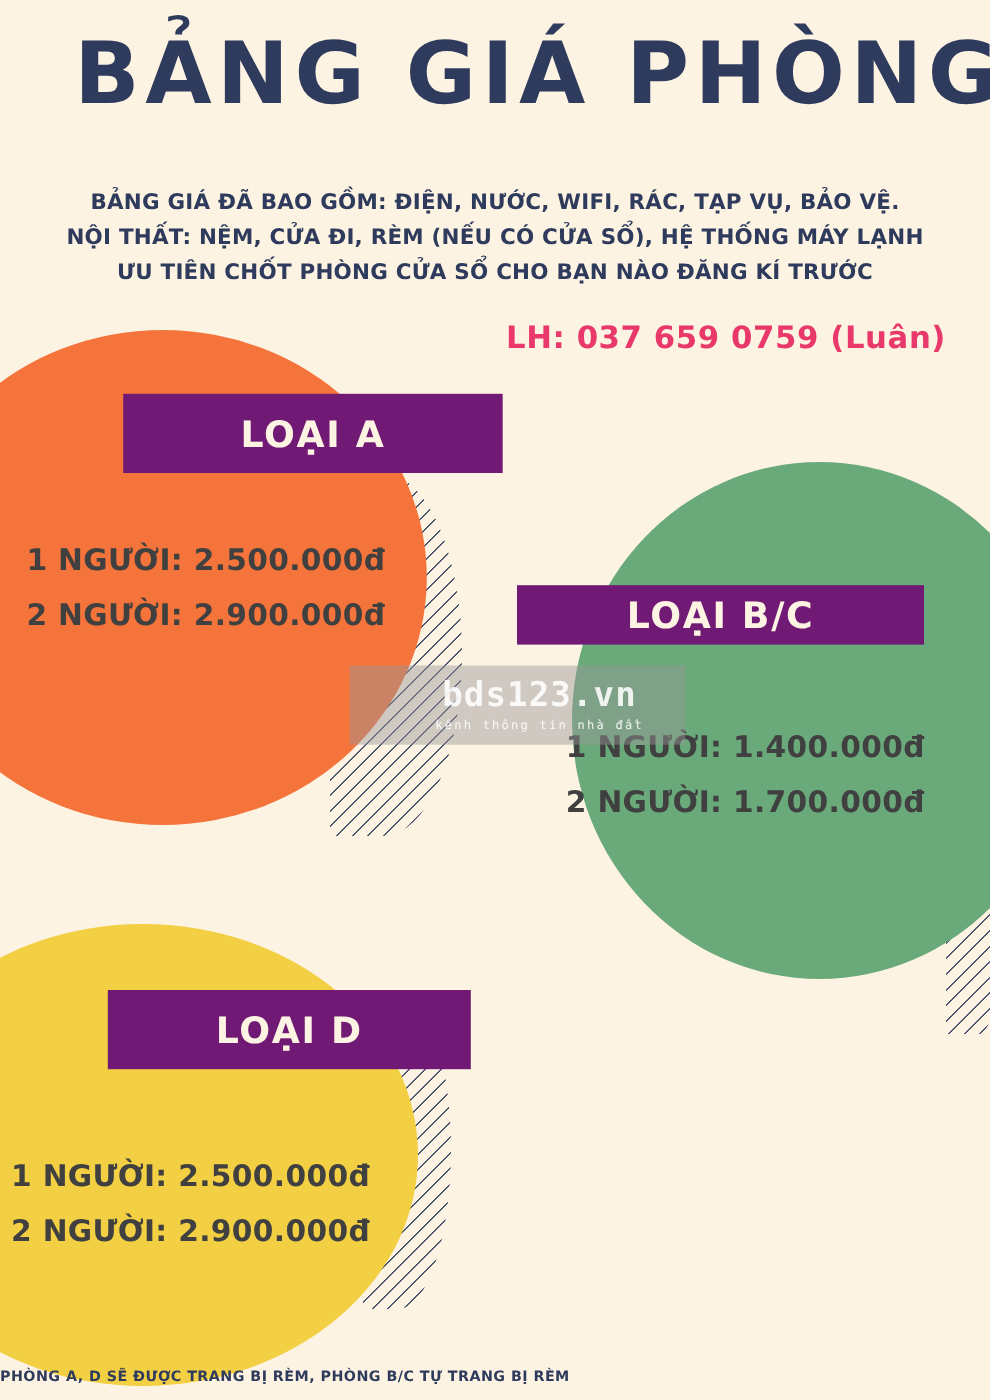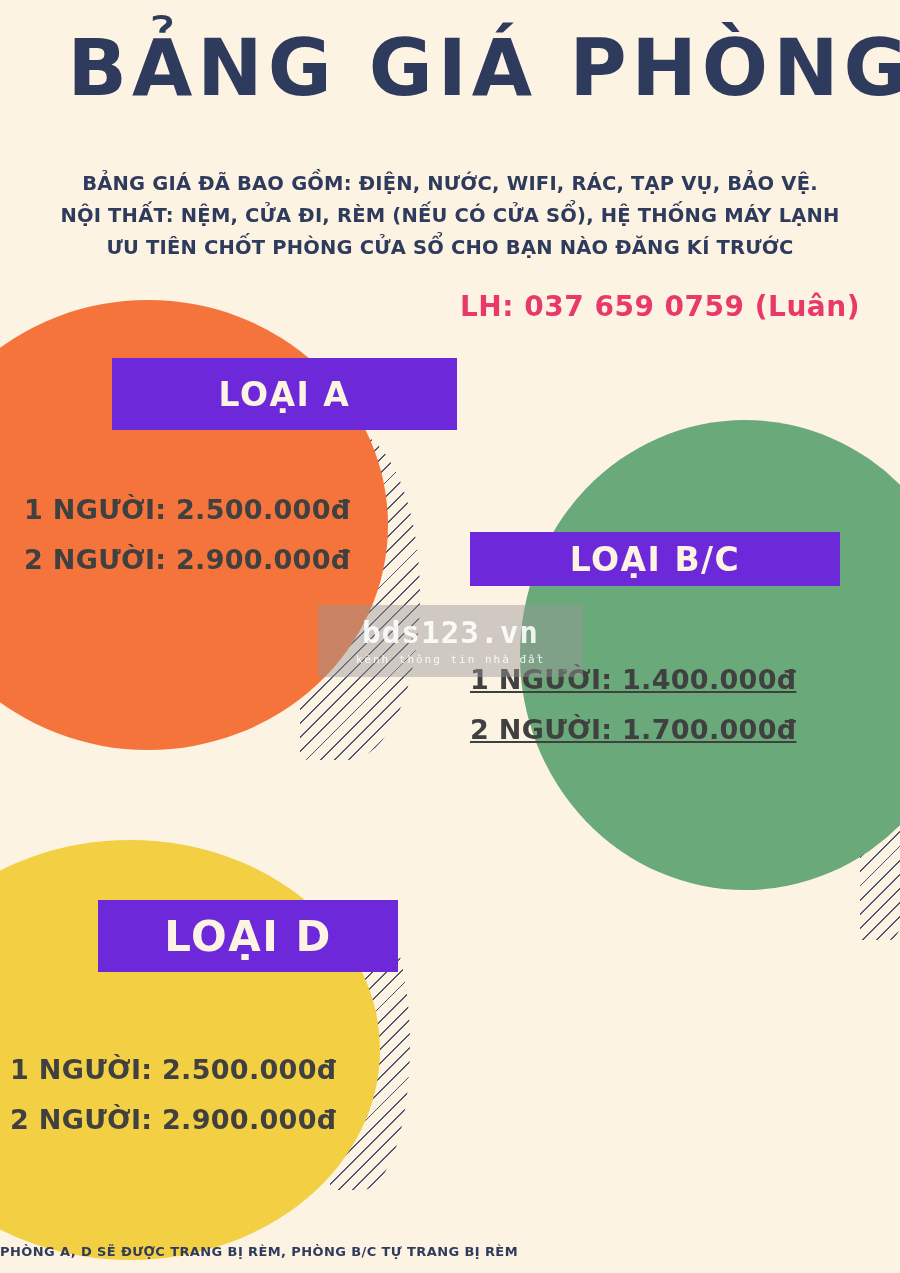--- a/index.html
+++ b/index.html
@@ -112,21 +112,21 @@
     text-align: right;
     color: #e8396a;
     font-size: 28px;
     font-weight: bold;
     letter-spacing: .5px;
   }
 
   
   .banner {
     position: absolute;
-    background: #6d28d9;
+    background: #701a75;
     color: #fdf3e3;
     font-weight: bold;
     display: flex;
     align-items: center;
     justify-content: center;
     letter-spacing: 1.5px;
   }
   .banner-a {
     left: 112px;
     top: 358px;
@@ -137,44 +137,43 @@
   .banner-bc {
     left: 470px;
     top: 532px;
     width: 370px;
     height: 54px;
     font-size: 33px;
   }
   .banner-d {
     left: 98px;
     top: 900px;
-    width: 300px;
+    width: 330px;
     height: 72px;
-    font-size: 42px;
+    font-size: 33px;
   }
 
   .price-block {
     position: absolute;
     color: #404040;
     font-weight: bold;
     font-size: 27px;
     line-height: 1.85;
     letter-spacing: .3px;
   }
   .price-a {
     left: 24px;
     top: 485px;
     text-align: left;
   }
   .price-bc {
     left: 470px;
     top: 655px;
     width: 415px;
-    text-align: left;
-    text-decoration: underline;
+    text-align: center;
   }
   .price-d {
     left: 10px;
     top: 1045px;
     text-align: left;
   }
 
   
   .extra {
     position: absolute;
@@ -209,20 +208,21 @@
     top: 605px;
     width: 265px;
     height: 72px;
     background: rgba(150,150,150,.45);
     display: flex;
     flex-direction: column;
     align-items: center;
     justify-content: center;
     color: rgba(255,255,255,.88);
     font-family: "DejaVu Sans Mono", monospace;
+    padding-left: 40px;
   }
   .watermark .wm-main {
     font-size: 31px;
     font-weight: bold;
     letter-spacing: 1px;
     line-height: 1;
   }
   .watermark .wm-sub {
     font-size: 11px;
     letter-spacing: 2px;

